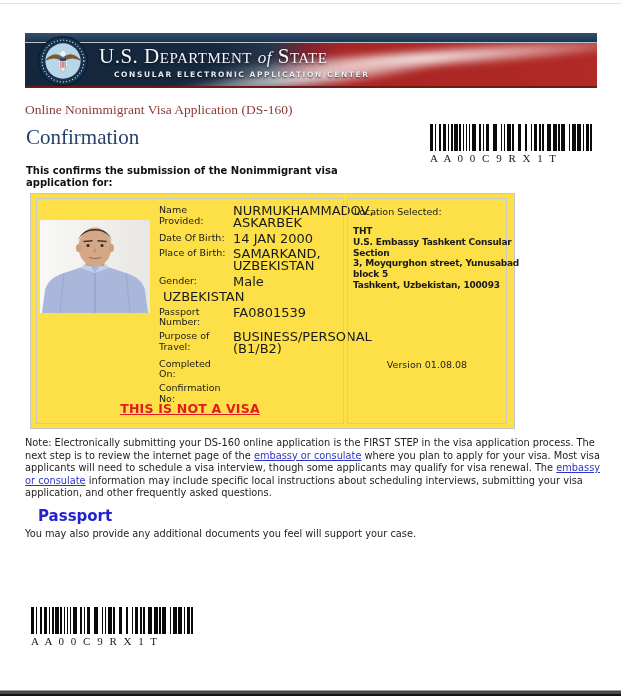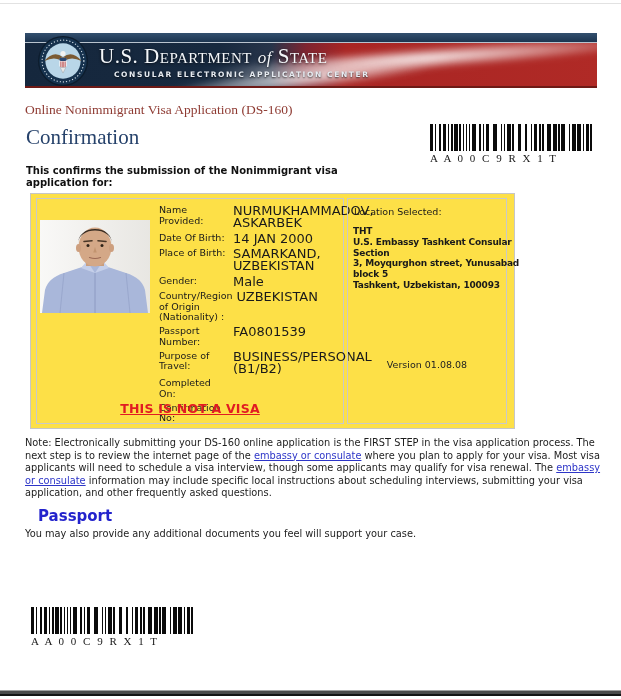--- a/index.html
+++ b/index.html
@@ -233,21 +233,20 @@
           </div>
           <div class="frow">
             <div class="flabel">Place of Birth:</div>
             <div class="fvalue">SAMARKAND, UZBEKISTAN</div>
           </div>
           <div class="frow">
             <div class="flabel">Gender:</div>
             <div class="fvalue">Male</div>
           </div>
           <div class="frow">
-            <div class="flabel">Country/Region of Origin (Nationality) :</div>
             <div class="fvalue">UZBEKISTAN</div>
           </div>
           <div class="frow">
             <div class="flabel">Passport Number:</div>
             <div class="fvalue">FA0801539</div>
           </div>
           <div class="frow">
             <div class="flabel">Purpose of Travel:</div>
             <div class="fvalue">BUSINESS/PERSONAL (B1/B2)</div>
           </div>

